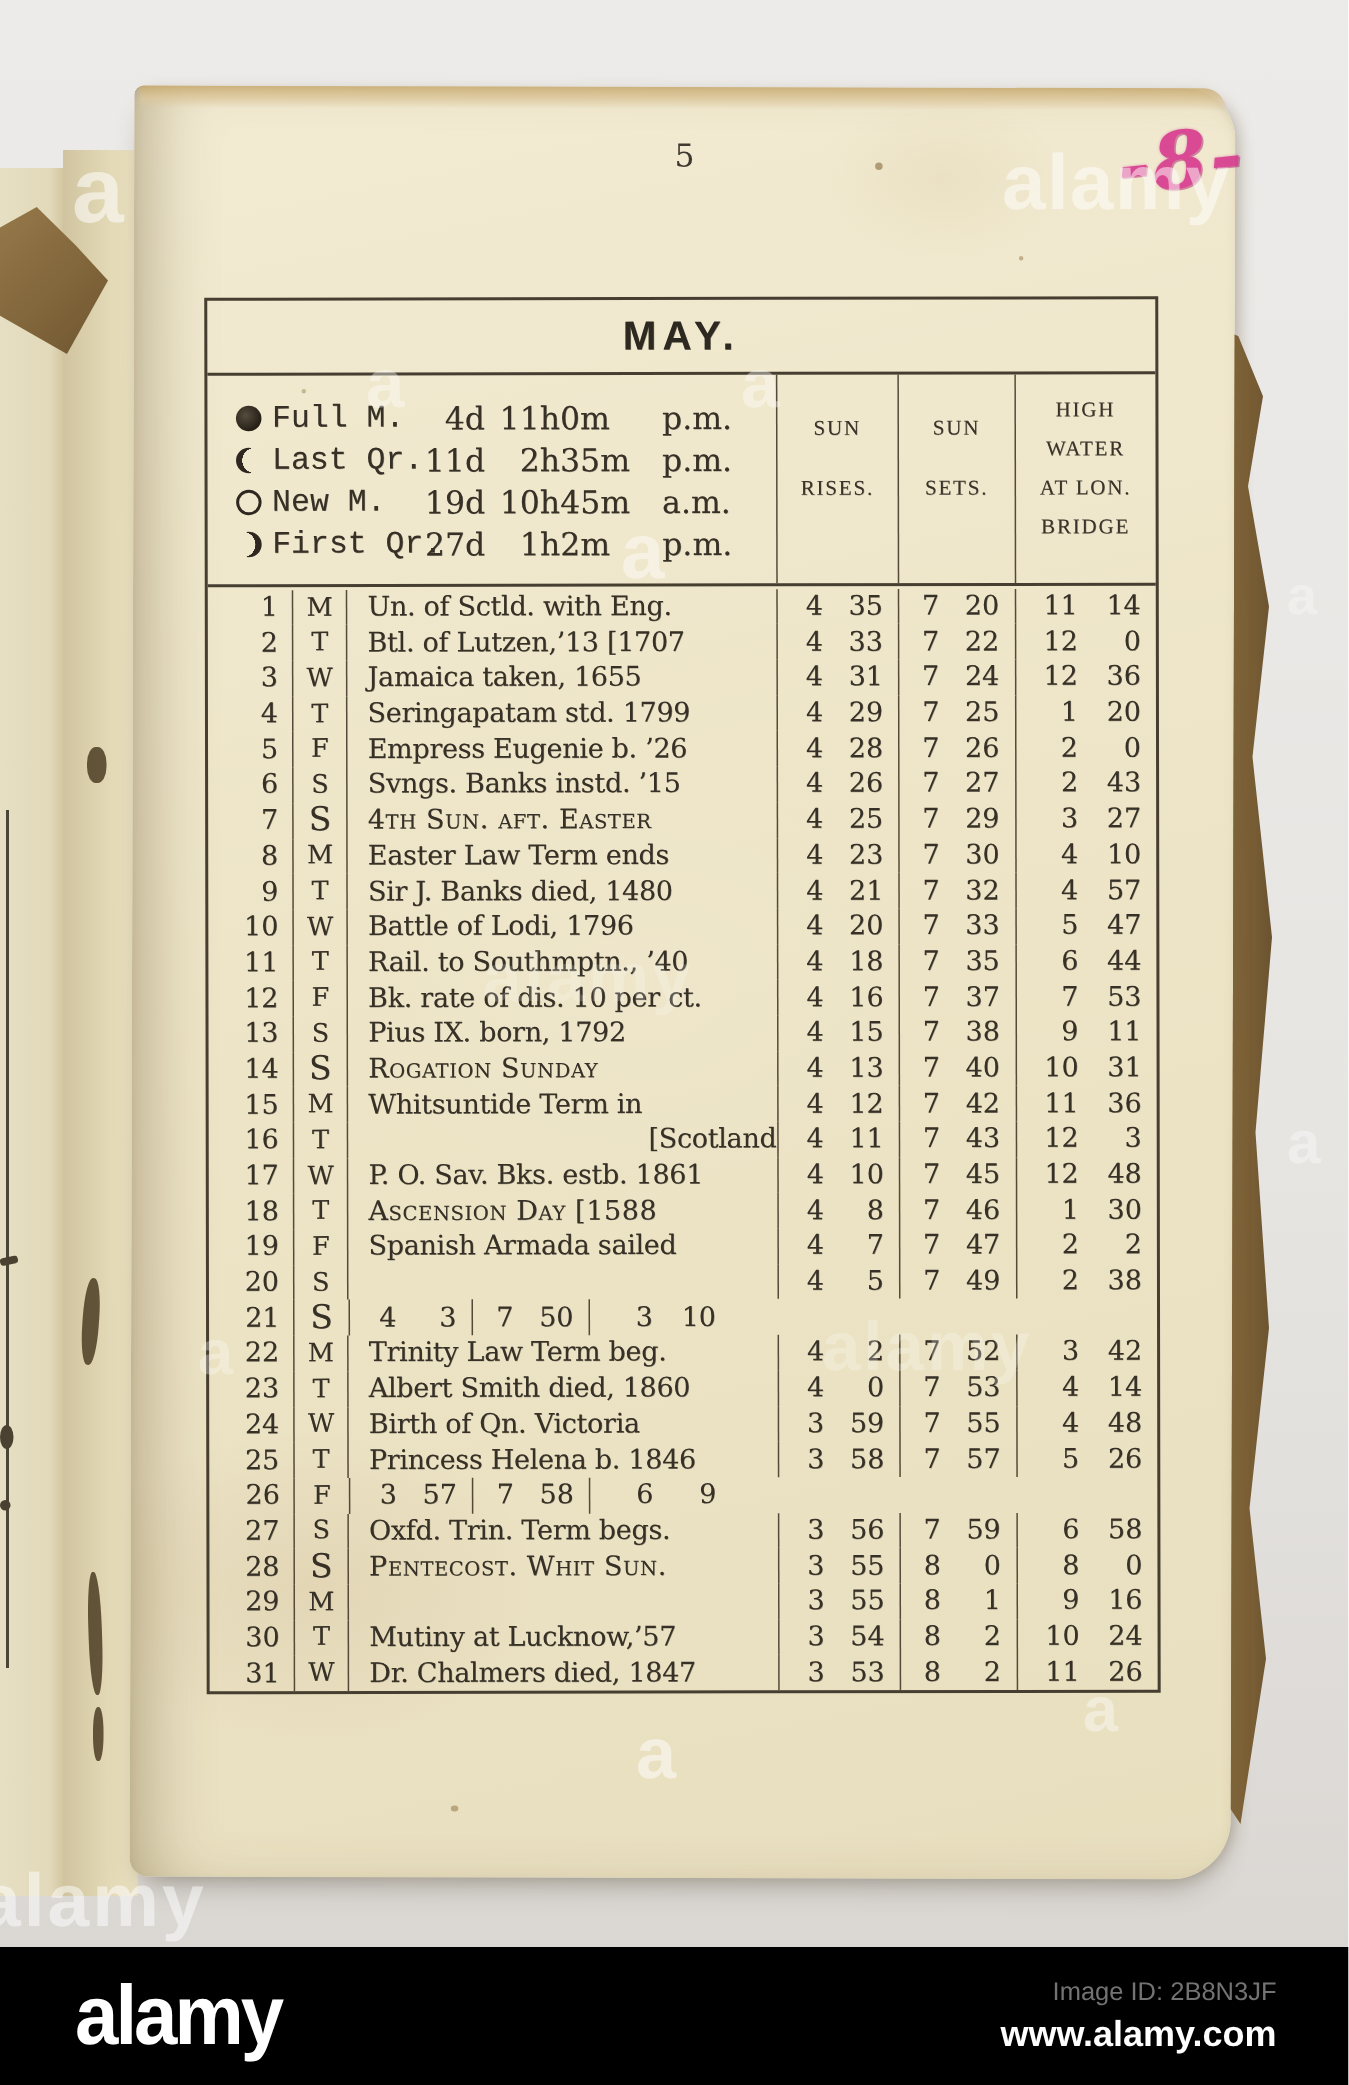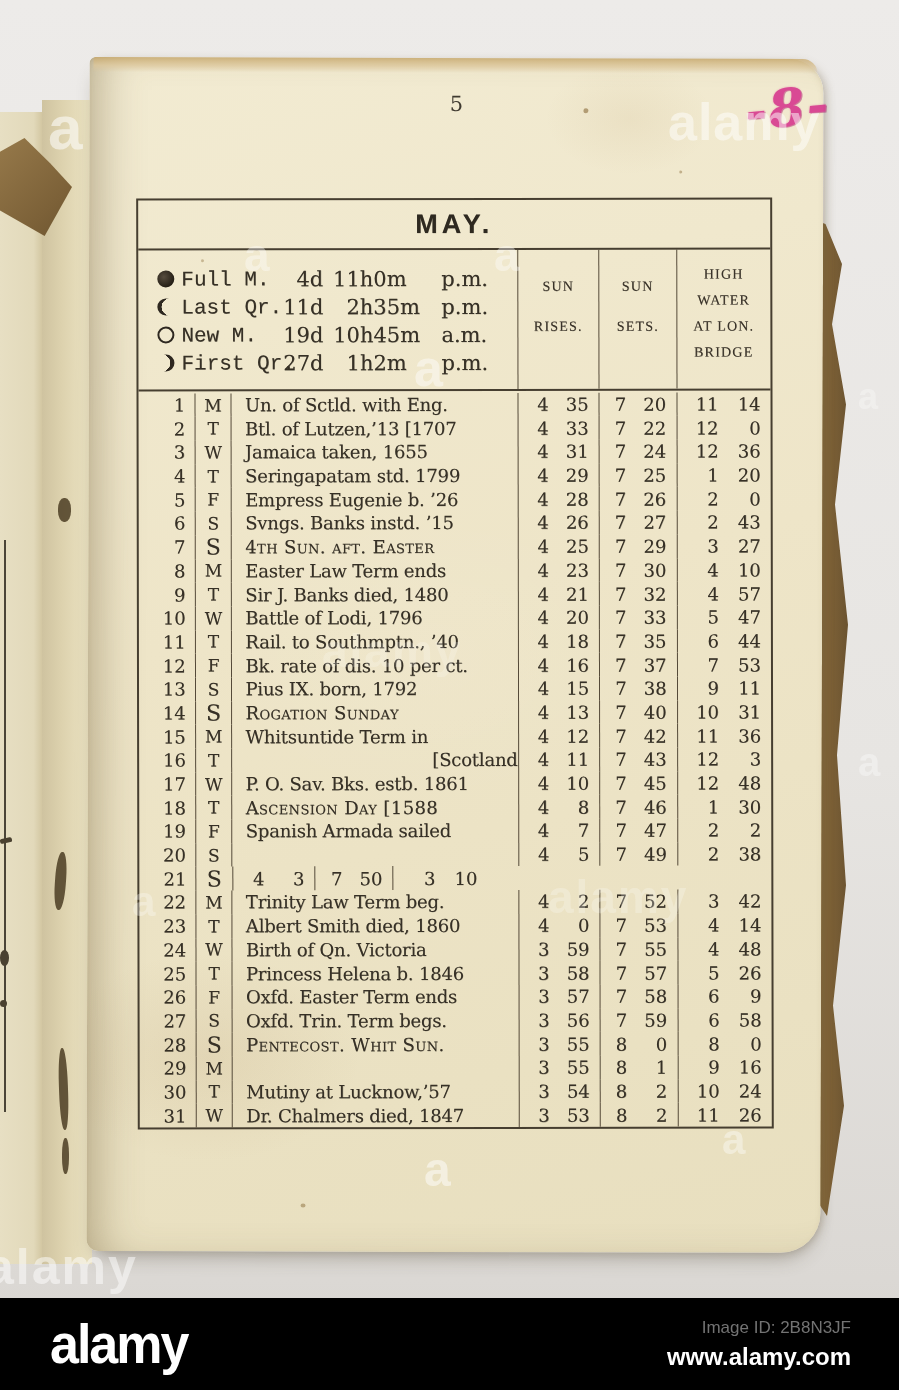--- a/index.html
+++ b/index.html
@@ -721,21 +721,20 @@
               <i class="h">5</i>
               <i class="m">26</i>
             </span>
   </div>
 
   <div class="trow">
     <span class="c num">26</span>
     <span class="c dowc">
               <i class="dw">F</i>
             </span>
-    <span class="c ev">Oxfd. Easter Term ends</span>
     <span class="c t rise">
               <i class="h">3</i>
               <i class="m">57</i>
             </span>
     <span class="c t set">
               <i class="h">7</i>
               <i class="m">58</i>
             </span>
     <span class="c t hw">
               <i class="h">6</i>

